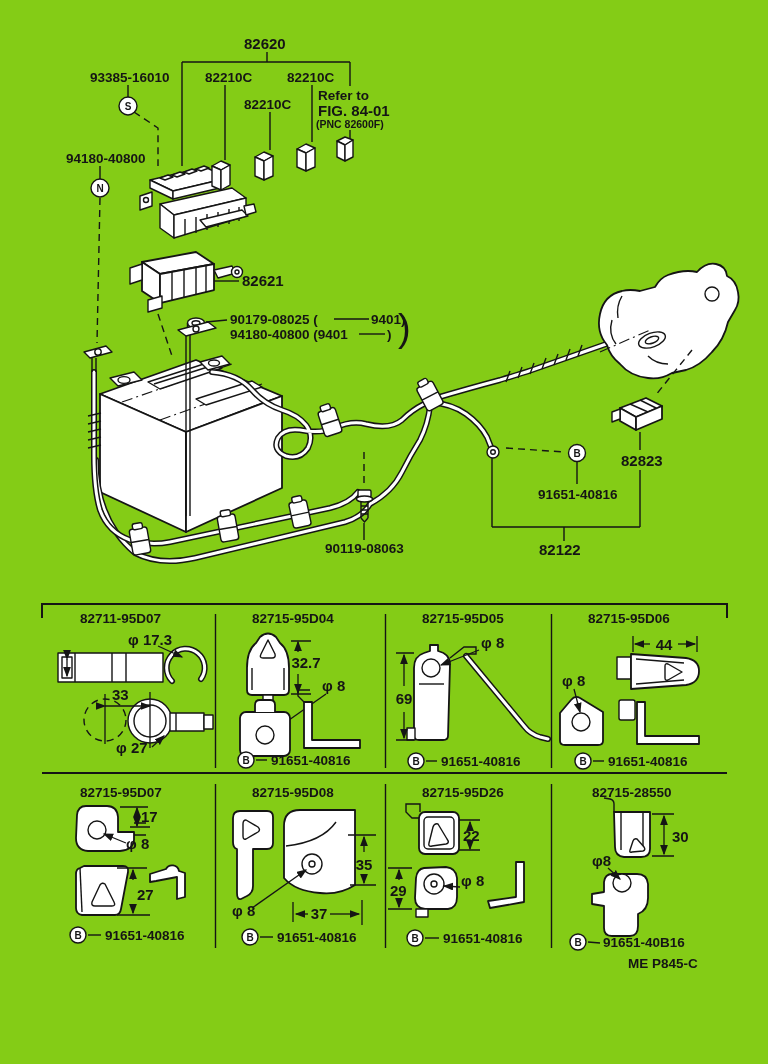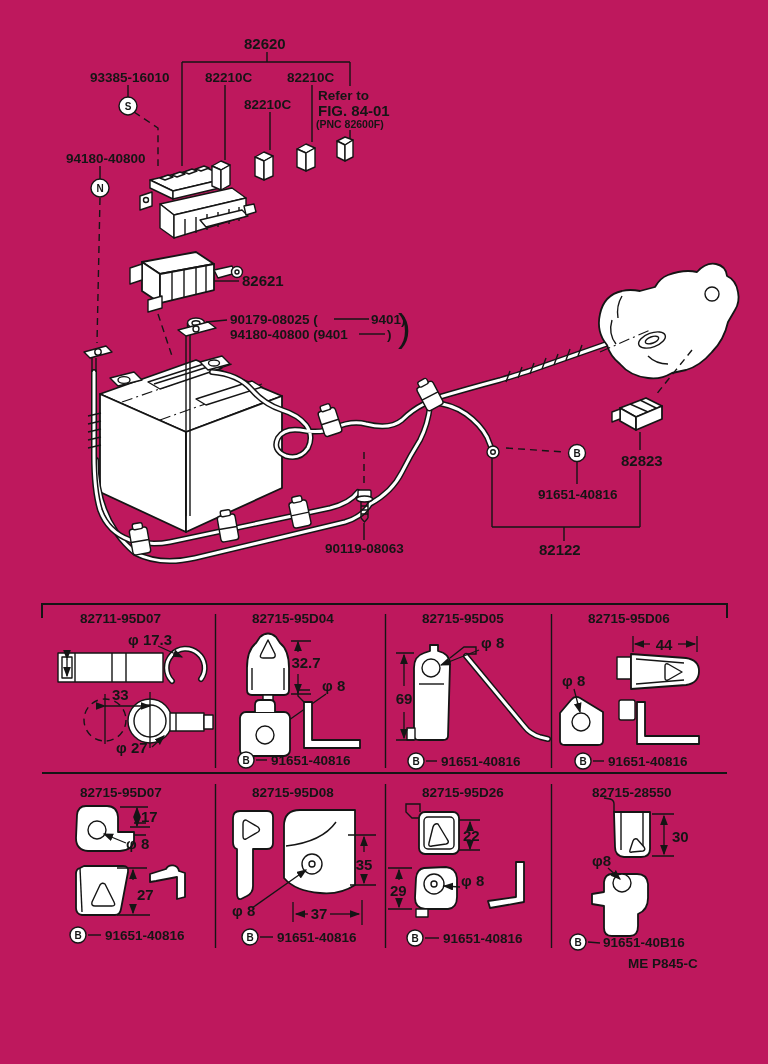--- a/index.html
+++ b/index.html
@@ -1,16 +1,16 @@
 <!DOCTYPE html>
 <html><head>
 <meta charset="utf-8">
 <style>
   html,body{margin:0;padding:0;background:#e8e8e8;}
-  #stage{width:768px;height:1064px;background:#be185d;position:relative;margin:0 auto;
+  #stage{width:768px;height:1064px;background:#84cc16;position:relative;margin:0 auto;
          font-family:"Liberation Sans",sans-serif;}
   svg{display:block;}
   .ln   {stroke:#151515;stroke-width:1.4;fill:none;}
   .ln2  {stroke:#151515;stroke-width:2;fill:none;}
   .part {fill:#ffffff;stroke:#151515;stroke-width:1.8;stroke-linejoin:round;}
   .partT{fill:#ffffff;stroke:#151515;stroke-width:1.4;stroke-linejoin:round;}
   .cabB {stroke:#151515;stroke-width:6;fill:none;stroke-linecap:round;}
   .cabW {stroke:#ffffff;stroke-width:3;fill:none;stroke-linecap:round;}
   .dash {stroke-dasharray:7 5;}
   .ddot {stroke-dasharray:11 4 2 4;stroke-width:1.1;}

